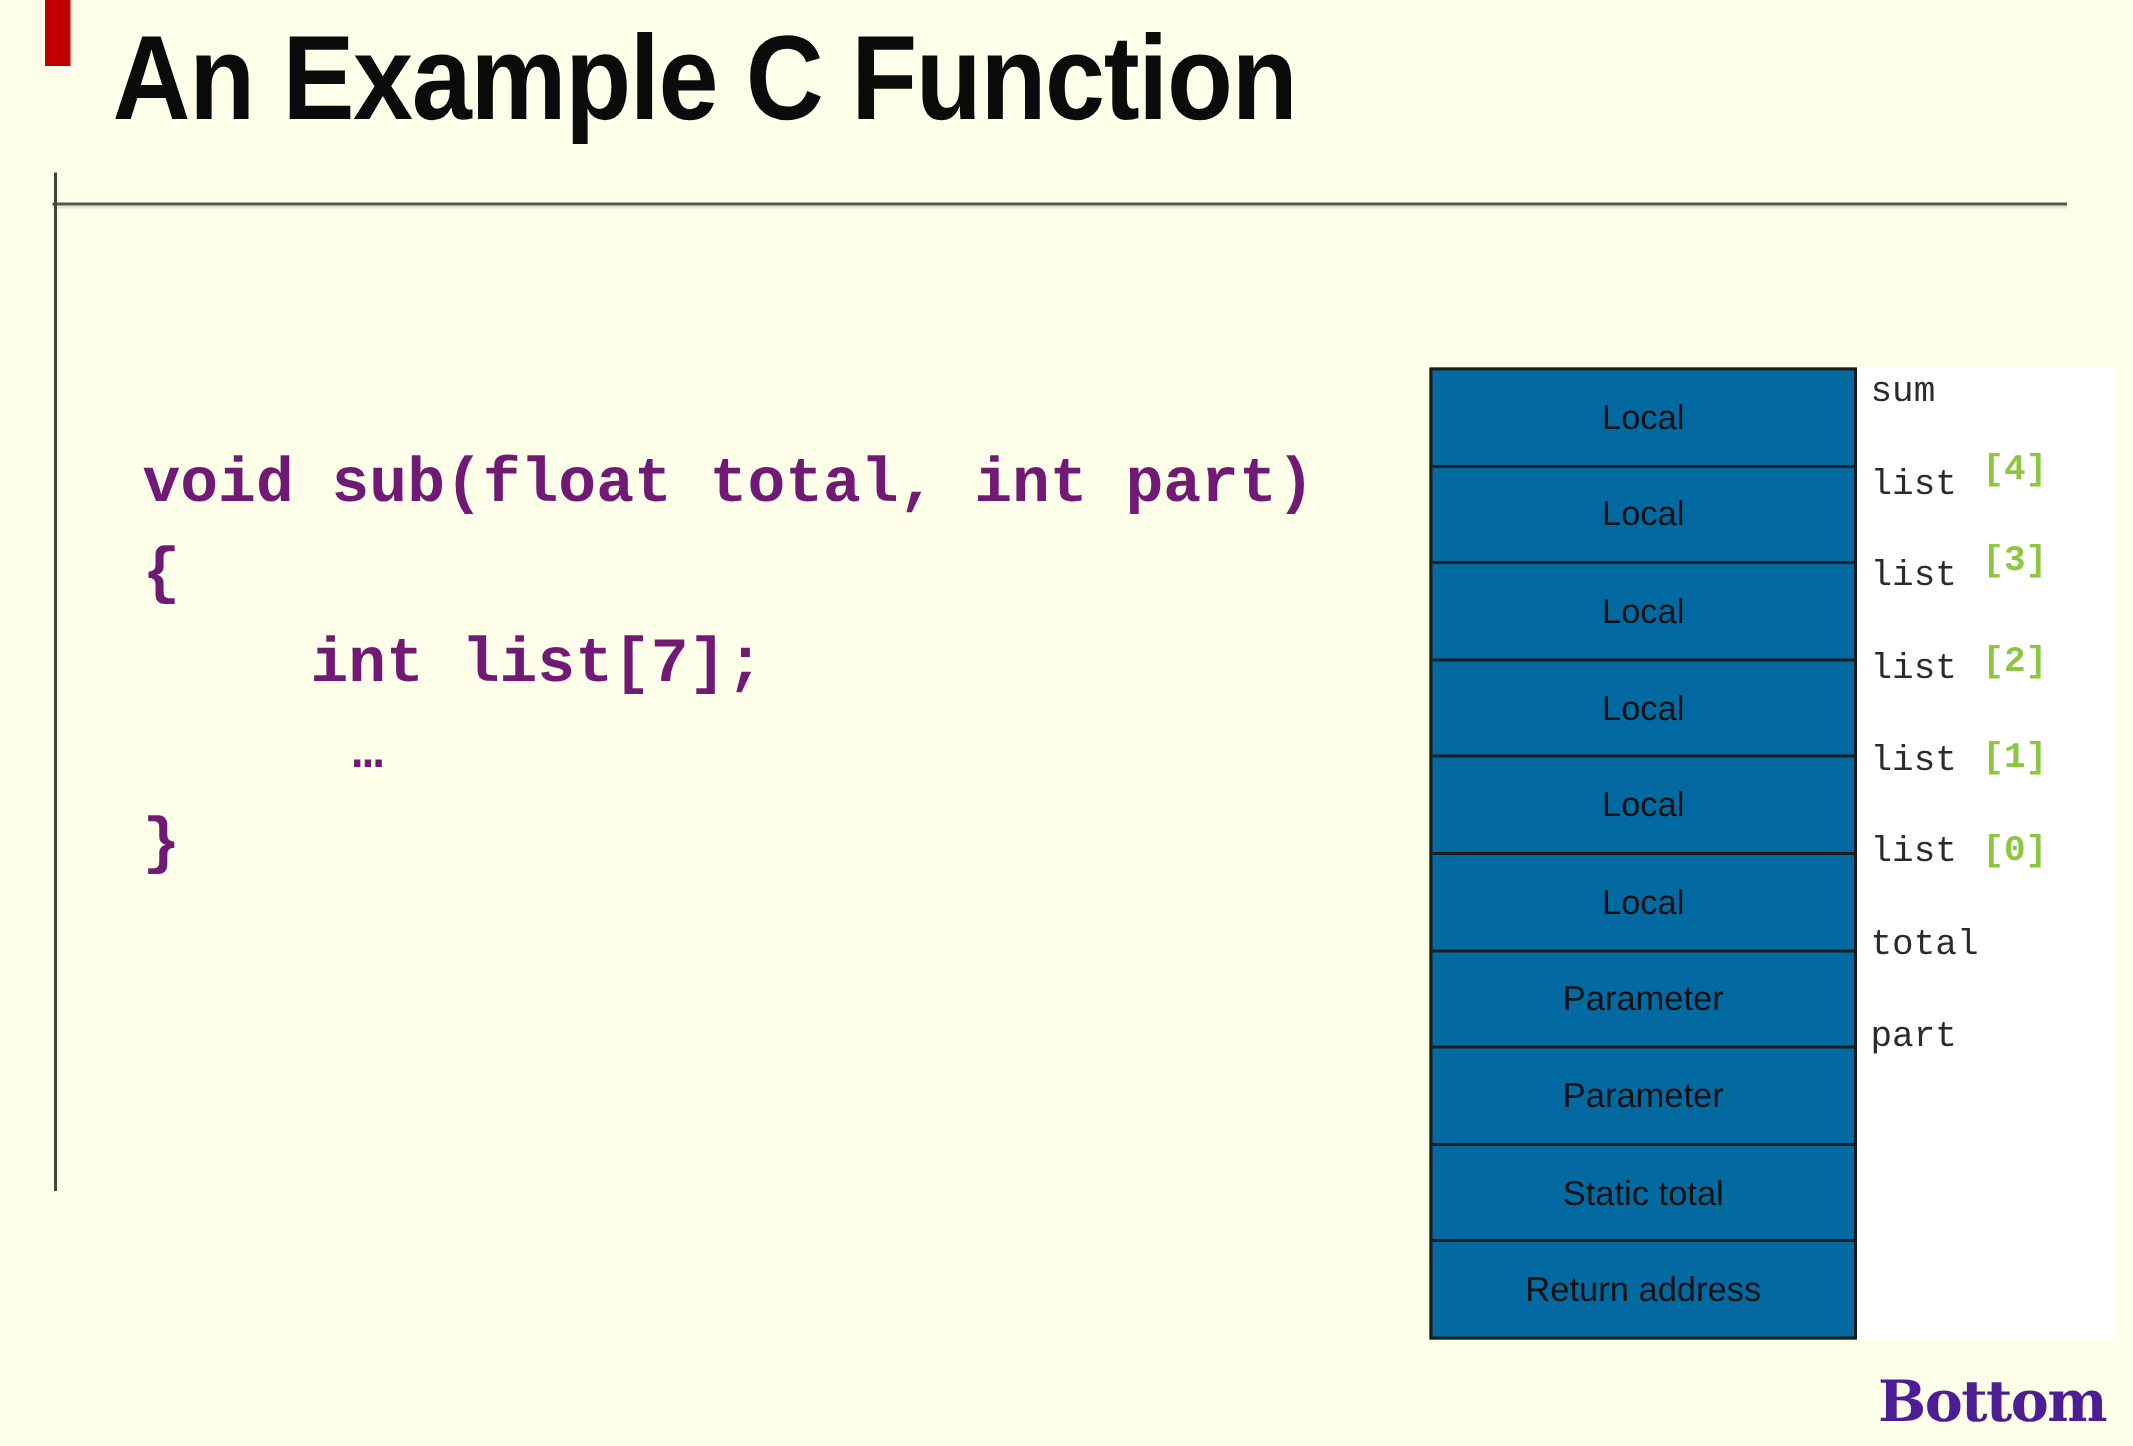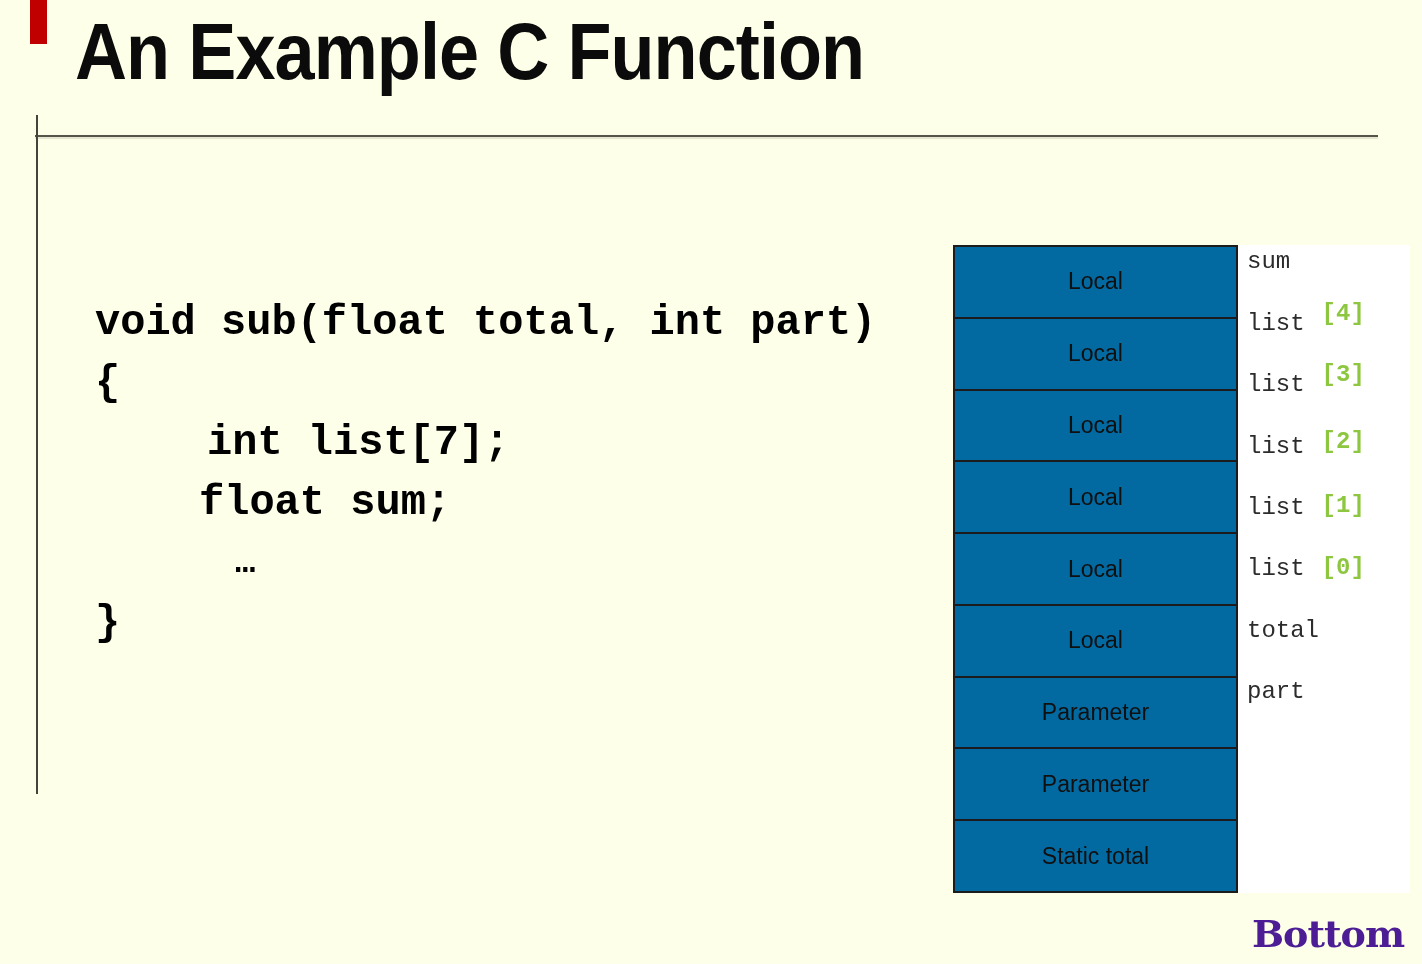--- a/index.html
+++ b/index.html
@@ -20,21 +20,21 @@
   .rule-h{
     position:absolute;left:35px;top:135px;width:1343px;height:2px;
     background:#55544a;box-shadow:0 2px 0 #e6e6d2;
   }
   .rule-v{
     position:absolute;left:36px;top:115px;width:2px;height:679px;background:#45443c;
   }
   .code-block{
     position:absolute;left:95px;top:293px;
     font-family:"Liberation Mono",monospace;font-weight:bold;
-    font-size:42px;color:#000000;
+    font-size:42px;color:#701a75;
   }
   .code-line{height:60px;line-height:60px;white-space:pre;}
   .code-line.indent-int{padding-left:112px;}
   .code-line.indent-float{padding-left:104px;}
   .code-line.indent-dots{padding-left:140px;font-size:34px;}
   .diagram{
     position:absolute;left:953px;top:245px;width:457px;height:648px;background:#FFFFFF;
   }
   .frame-table{
     position:absolute;left:0;top:0;width:285px;height:648px;
@@ -77,36 +77,36 @@
 
 <h1 class="slide-title" style="margin:0;">An Example C Function</h1>
 
 <div class="rule-h"></div>
 <div class="rule-v"></div>
 
 <div class="code-block">
   <div class="code-line">void sub(float total, int part)</div>
   <div class="code-line">{</div>
   <div class="code-line indent-int">int list[7];</div>
-  <div class="code-line indent-float">float sum;</div>
   <div class="code-line indent-dots">…</div>
   <div class="code-line">}</div>
 </div>
 
 <div class="diagram">
   <div class="frame-table">
     <div class="frame-cell">Local</div>
     <div class="frame-cell">Local</div>
     <div class="frame-cell">Local</div>
     <div class="frame-cell">Local</div>
     <div class="frame-cell">Local</div>
     <div class="frame-cell">Local</div>
     <div class="frame-cell">Parameter</div>
     <div class="frame-cell">Parameter</div>
     <div class="frame-cell">Static total</div>
+    <div class="frame-cell">Return address</div>
   </div>
   <div class="frame-sides">
     <div class="frame-side">
         <span>sum</span>
         <span class="frame-index"></span>
       </div>
     <div class="frame-side">
         <span>list</span>
         <span class="frame-index">[4]</span>
       </div>

